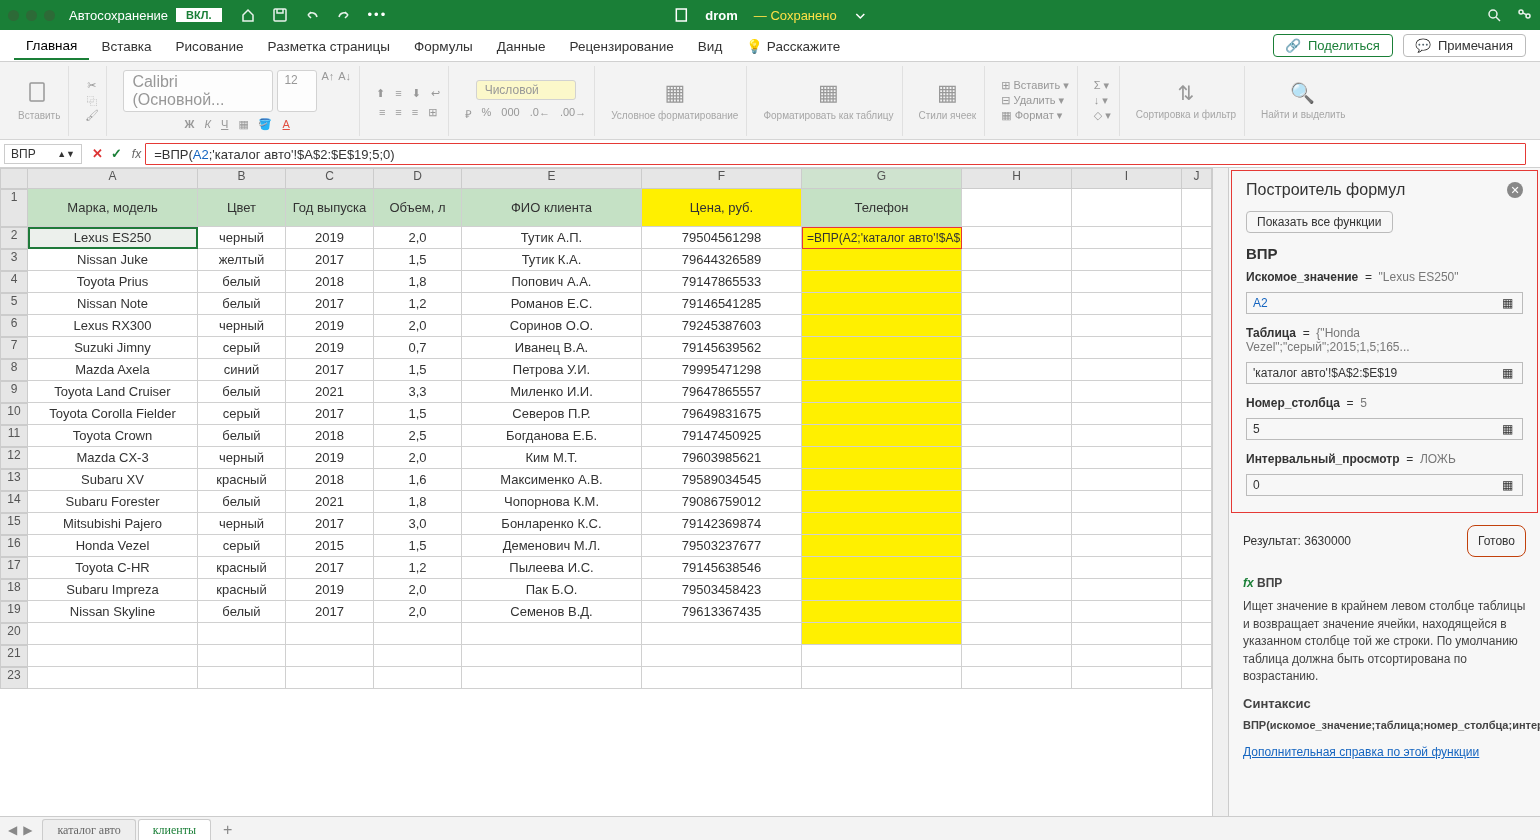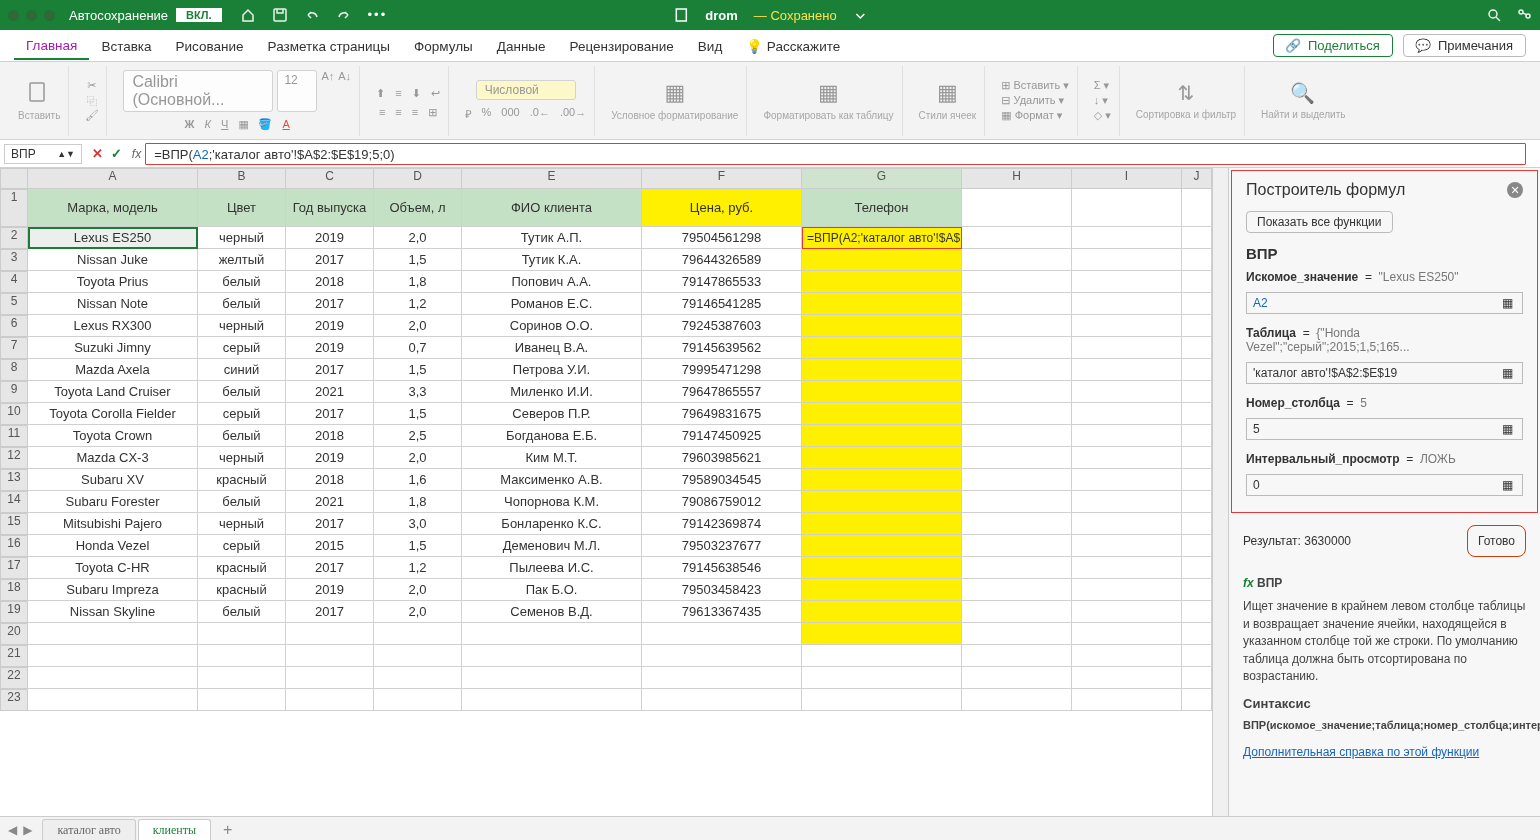--- a/index.html
+++ b/index.html
@@ -11,21 +11,21 @@
 .autosave { display: flex; align-items: center; gap: 8px; font-size: 13px; }
 .autosave-pill { background: #fff; color: #1a7f37; border-radius: 0; padding: 1px 10px; font-size: 11px; font-weight: 600; }
 .title-tools { display: flex; gap: 16px; margin-left: 18px; }
 .title-tools svg, .title-right svg { opacity: .9; }
 .doc-title { position: absolute; left: 50%; transform: translateX(-50%); font-size: 13px; display: flex; align-items: center; gap: 16px; }
 .doc-title .saved { color: #fde047; }
 .title-right { margin-left: auto; display: flex; gap: 14px; }
 
 .ribbon-tabs { display: flex; align-items: center; height: 32px; padding: 0 14px; background: #fff; border-bottom: 1px solid #d0d0d0; }
 .ribbon-tabs .tab { padding: 6px 12px 5px; font-size: 13.5px; color: #333; cursor: pointer; }
-.ribbon-tabs .tab.active { color: #a21caf; border-bottom: 2px solid #1a7f37; font-weight: 500; }
+.ribbon-tabs .tab.active { color: #000000; border-bottom: 2px solid #1a7f37; font-weight: 500; }
 .ribbon-right { margin-left: auto; display: flex; gap: 10px; }
 .ribbon-btn { border: 1px solid #bbb; border-radius: 4px; padding: 3px 12px; font-size: 13px; display: flex; align-items: center; gap: 6px; color: #333; }
 .ribbon-btn.green { color: #1a7f37; border-color: #1a7f37; }
 
 .ribbon-content { background: #f3f3f3; height: 78px; display: flex; align-items: center; padding: 4px 10px; gap: 8px; border-bottom: 1px solid #d0d0d0; opacity: .85; }
 .rgroup { display: flex; flex-direction: column; align-items: center; gap: 2px; padding: 0 8px; border-right: 1px solid #ddd; height: 70px; justify-content: center; font-size: 11px; color: #888; }
 .rgroup.noborder { border-right: none; }
 .rgroup .lbl { font-size: 10px; color: #999; margin-top: 2px; text-align: center; line-height: 1.1; }
 .font-select { border: 1px solid #ccc; background: #fff; padding: 2px 8px; font-size: 16px; width: 150px; border-radius: 3px; color: #888; }
 .size-select { border: 1px solid #ccc; background: #fff; padding: 2px 6px; font-size: 12px; width: 40px; border-radius: 3px; color: #888; }
@@ -524,33 +524,20 @@
           <div class="cell cw-D"></div>
           <div class="cell cw-E"></div>
           <div class="cell cw-F"></div>
           <div class="cell cw-G yellow"></div>
           <div class="cell cw-H"></div>
           <div class="cell cw-I"></div>
           <div class="cell cw-J"></div>
         </div>
         <div class="row">
           <div class="rowhdr" style="height: 22px;">21</div>
-          <div class="cell cw-A"></div>
-          <div class="cell cw-B"></div>
-          <div class="cell cw-C"></div>
-          <div class="cell cw-D"></div>
-          <div class="cell cw-E"></div>
-          <div class="cell cw-F"></div>
-          <div class="cell cw-G"></div>
-          <div class="cell cw-H"></div>
-          <div class="cell cw-I"></div>
-          <div class="cell cw-J"></div>
-        </div>
-        <div class="row">
-          <div class="rowhdr" style="height: 22px;">22</div>
           <div class="cell cw-A"></div>
           <div class="cell cw-B"></div>
           <div class="cell cw-C"></div>
           <div class="cell cw-D"></div>
           <div class="cell cw-E"></div>
           <div class="cell cw-F"></div>
           <div class="cell cw-G"></div>
           <div class="cell cw-H"></div>
           <div class="cell cw-I"></div>
           <div class="cell cw-J"></div>

